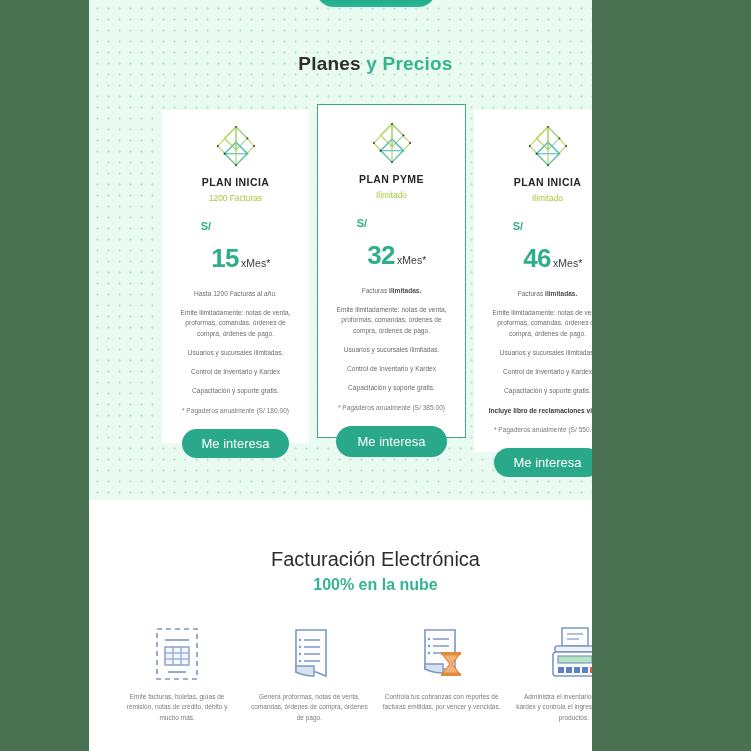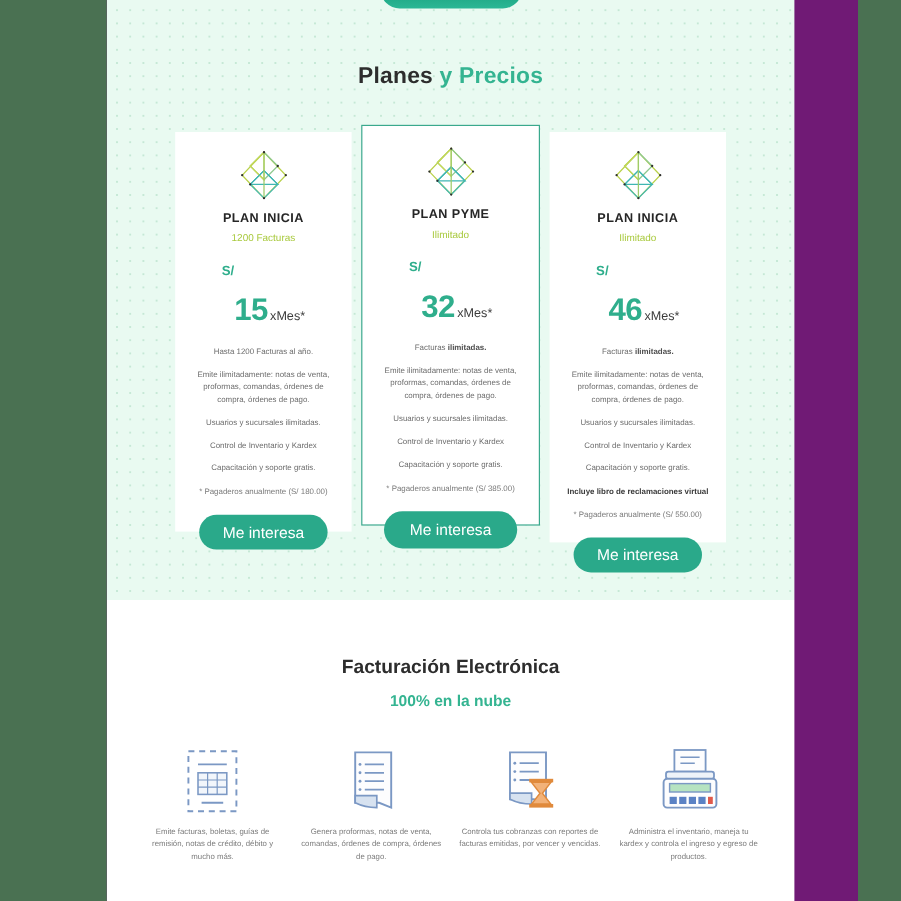--- a/index.html
+++ b/index.html
@@ -20,23 +20,23 @@
     width: 751px;
     height: 751px;
     background: #4a7152;
   }
 
   
   .content-column {
     position: absolute;
     left: 89px;
     top: 0;
-    width: 626px;
+    width: 503px;
     height: 751px;
-    background: #701a75;
+    background: #0369a1;
     overflow: hidden;
   }
 
   
   .pricing-section {
     position: relative;
     width: 573px;
     height: 500px;
     background-color: #e9faf1;
     background-image: radial-gradient(#c5e8d5 1px, transparent 1.2px);
@@ -66,21 +66,21 @@
     letter-spacing: .2px;
     color: #2d2d2d;
     white-space: nowrap;
   }
   .section-title .accent { color: #34b491; }
 
   
   .cards {
     position: absolute;
     top: 110px;
-    left: 0;
+    left: 16px;
     width: 573px;
     height: 340px;
     display: flex;
     justify-content: center;
     align-items: flex-start;
   }
 
   .card {
     position: relative;
     background: #ffffff;
@@ -186,30 +186,30 @@
   .features-section {
     position: relative;
     width: 573px;
     height: 251px;
     background: #ffffff;
     padding-top: 48px;
   }
 
   .features-title {
     text-align: center;
-    font-size: 16px;
-    font-weight: bold;
+    font-size: 20px;
+    font-weight: normal;
     color: #2d2d2d;
   }
   .features-subtitle {
     text-align: center;
-    font-size: 13px;
+    font-size: 16px;
     font-weight: bold;
     color: #34b491;
-    margin-top: 10px;
+    margin-top: 5px;
   }
 
   .feature-grid {
     display: flex;
     justify-content: space-around;
     margin-top: 32px;
     padding: 0 22px;
   }
   .feature-item {
     width: 118px;

